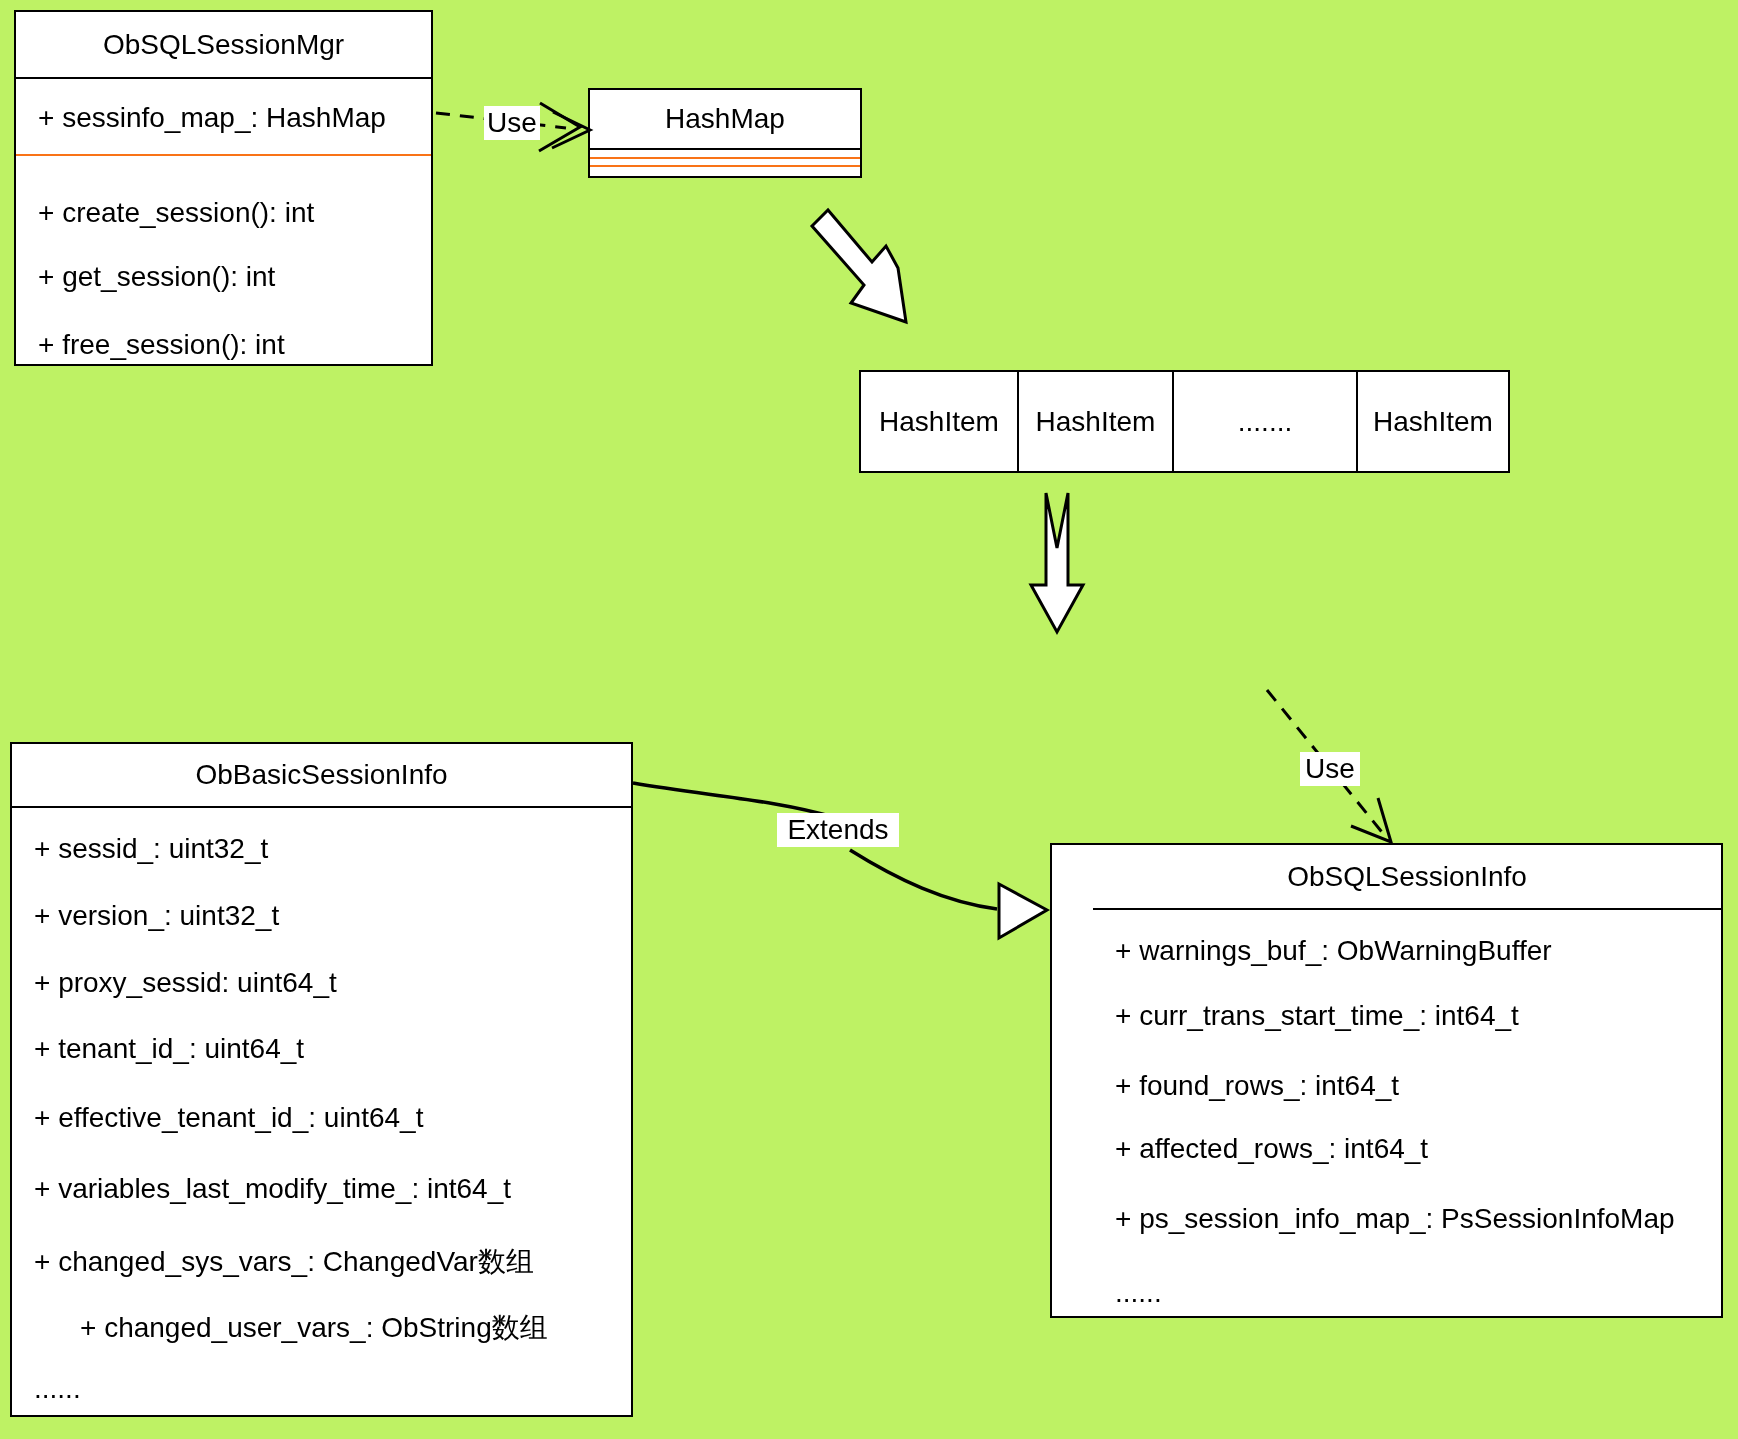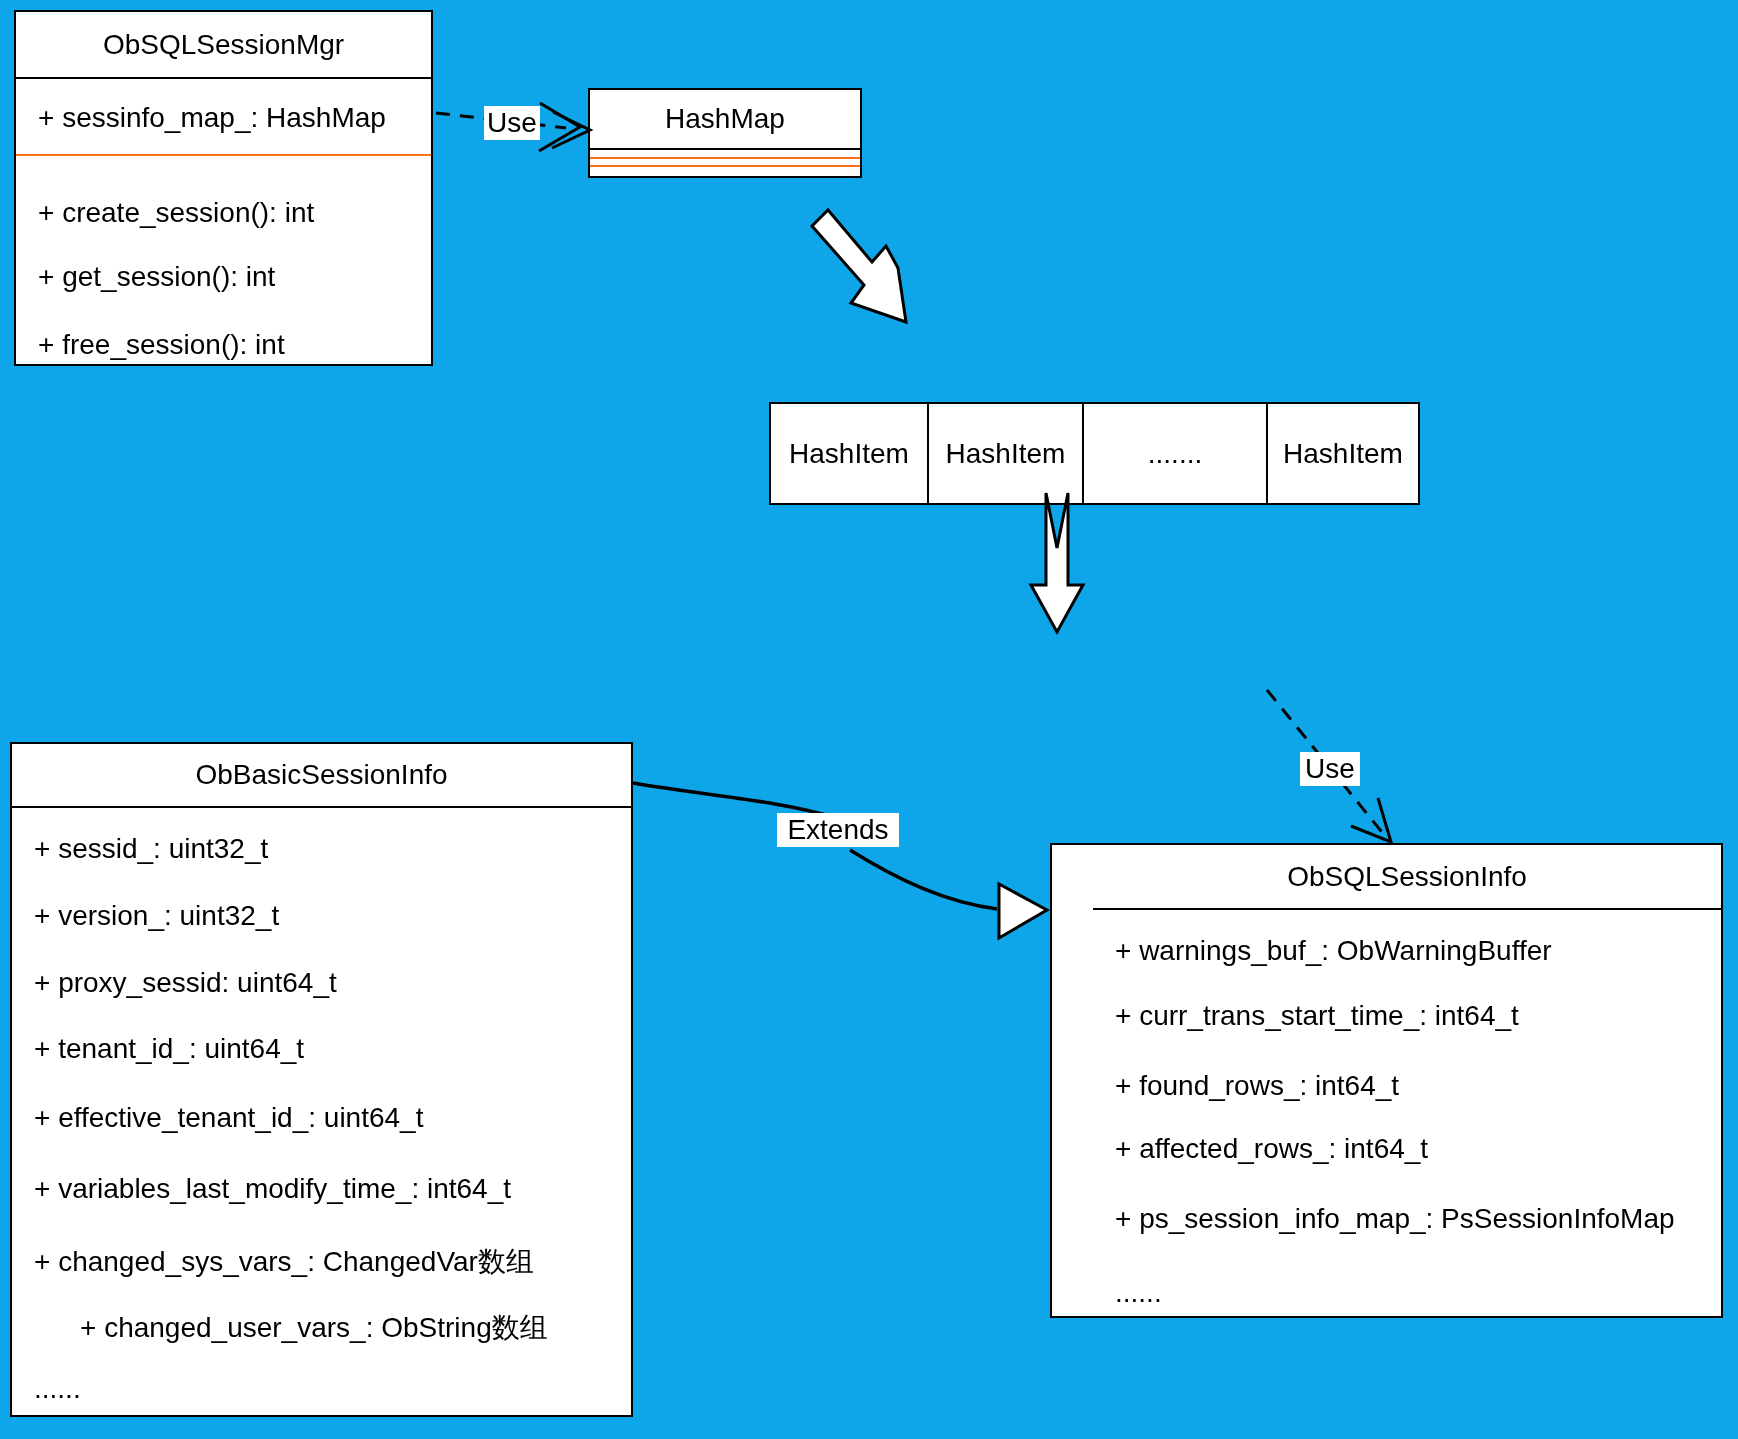--- a/index.html
+++ b/index.html
@@ -1,17 +1,17 @@
 <!DOCTYPE html>
 <html><head>
 <meta charset="utf-8">
 <style>
   html,body{margin:0;padding:0;background:#ffffff;}
   #canvas{
-    position:relative;width:1738px;height:1439px;background:#0ea5e9;
+    position:relative;width:1738px;height:1439px;background:#bef264;
     font-family:"Liberation Sans","DejaVu Sans",sans-serif;color:#000;
     overflow:hidden;
   }
   .uml-box{
     position:absolute;background:#fff;border:2px solid #000;box-sizing:border-box;z-index:2;
   }
   .uml-title{
     display:flex;align-items:center;justify-content:center;
     font-size:28px;border-bottom:2px solid #000;box-sizing:border-box;
   }
@@ -54,21 +54,21 @@
       <div class="uml-row" style="top:174px;">+ free_session(): int</div>
     </div>
   </div>
 
   <div class="uml-box" style="left:588px;top:88px;width:274px;height:90px;">
     <div class="uml-title" style="height:60px;">HashMap</div>
     <div class="uml-section thin" style="height:9px;"></div>
     <div class="uml-section thin" style="height:8px;"></div>
   </div>
 
-  <div class="hash-row" style="left:769px;top:370px;width:651px;height:103px;margin-top:32px;">
+  <div class="hash-row" style="left:859px;top:370px;width:651px;height:103px;">
     <div class="hash-cell" style="width:156px;">HashItem</div>
     <div class="hash-cell" style="width:155px;">HashItem</div>
     <div class="hash-cell" style="width:184px;">.......</div>
     <div class="hash-cell" style="width:152px;">HashItem</div>
   </div>
 
 
   <div class="uml-box" style="left:10px;top:742px;width:623px;height:675px;">
     <div class="uml-title" style="height:64px;">ObBasicSessionInfo</div>
     <div class="uml-section" style="height:605px;">

